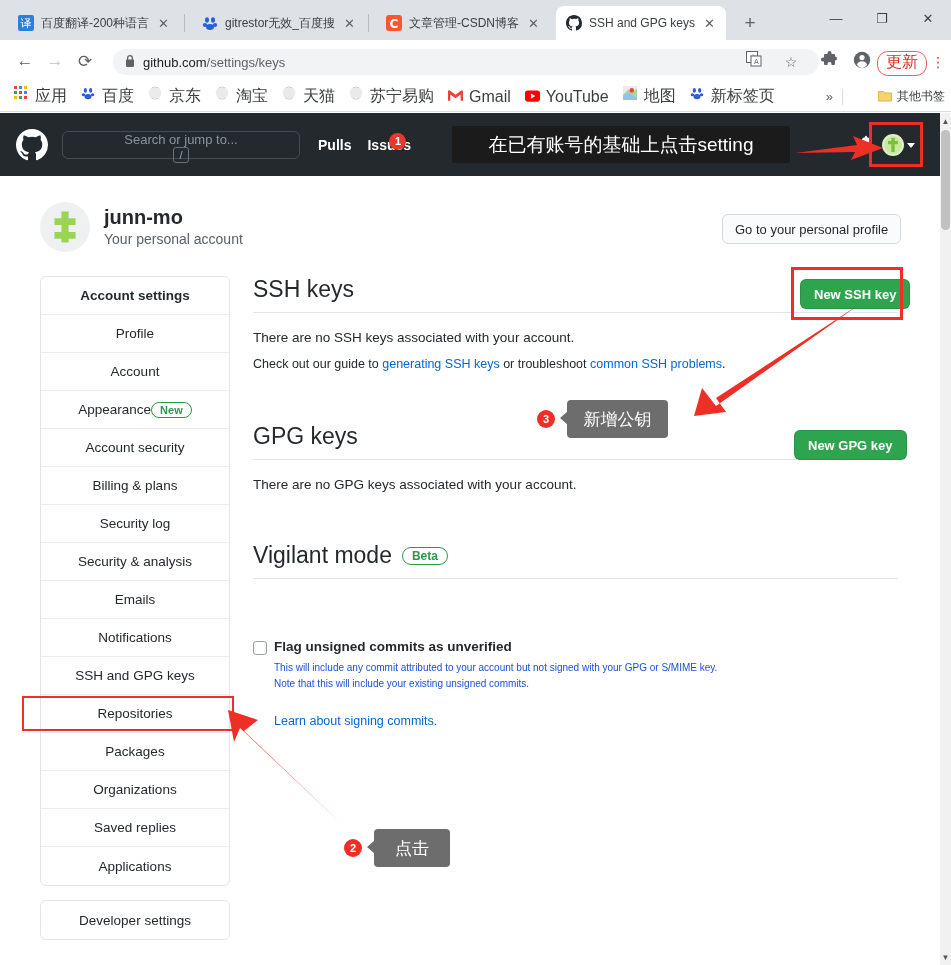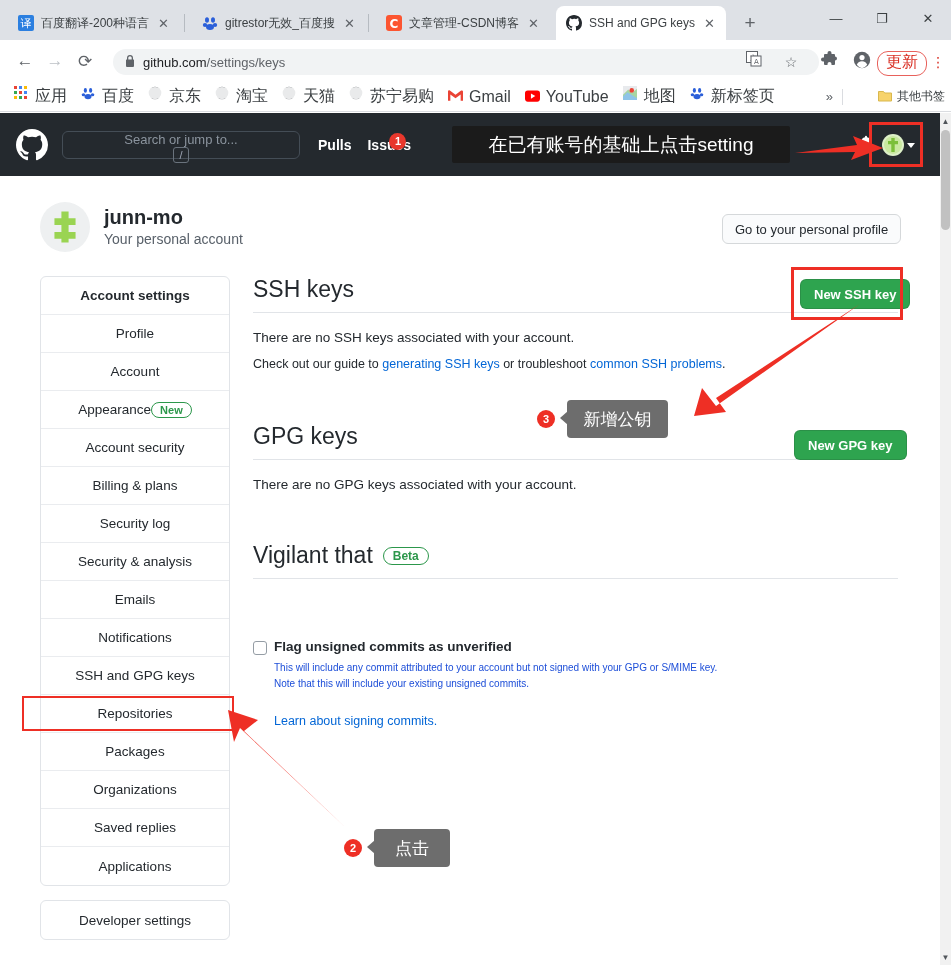--- a/index.html
+++ b/index.html
@@ -559,21 +559,21 @@
       </div>
       <div class="sec-body-1">There are no SSH keys associated with your account.</div>
       <div class="sec-body-2"><span>Check out our guide to </span><a class="lnk" href="#">generating SSH keys</a><span> or troubleshoot </span><a class="lnk" href="#">common SSH problems</a><span>.</span></div>
 
       <div class="sec-title" style="margin-top:52px;">
         <span>GPG keys</span>
       </div>
       <div class="sec-body-1">There are no GPG keys associated with your account.</div>
 
       <div class="sec-title" style="margin-top:50px;">
-        <span>Vigilant that</span>
+        <span>Vigilant mode</span>
         <span class="badge-beta">Beta</span>
       </div>
     </div>
 
     <div class="btn-green" style="left:800px; top:103px;">New SSH key</div>
     <div class="btn-green" style="left:794px; top:254px;">New GPG key</div>
 
   </div>
 
   <div class="sshkey-box"></div>

